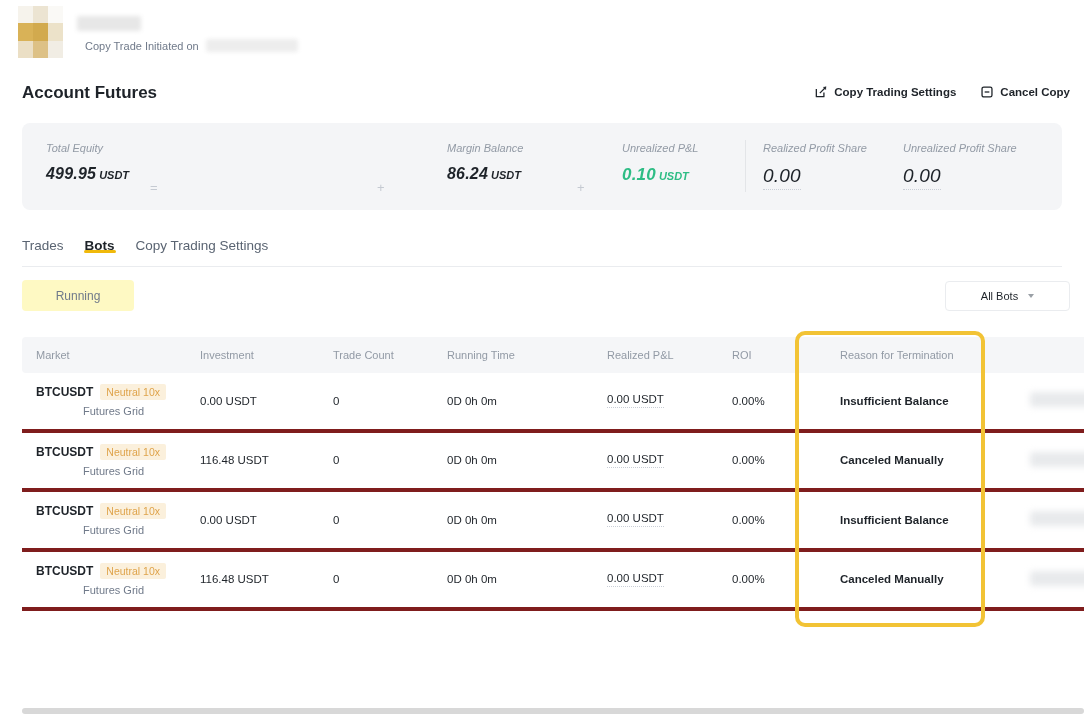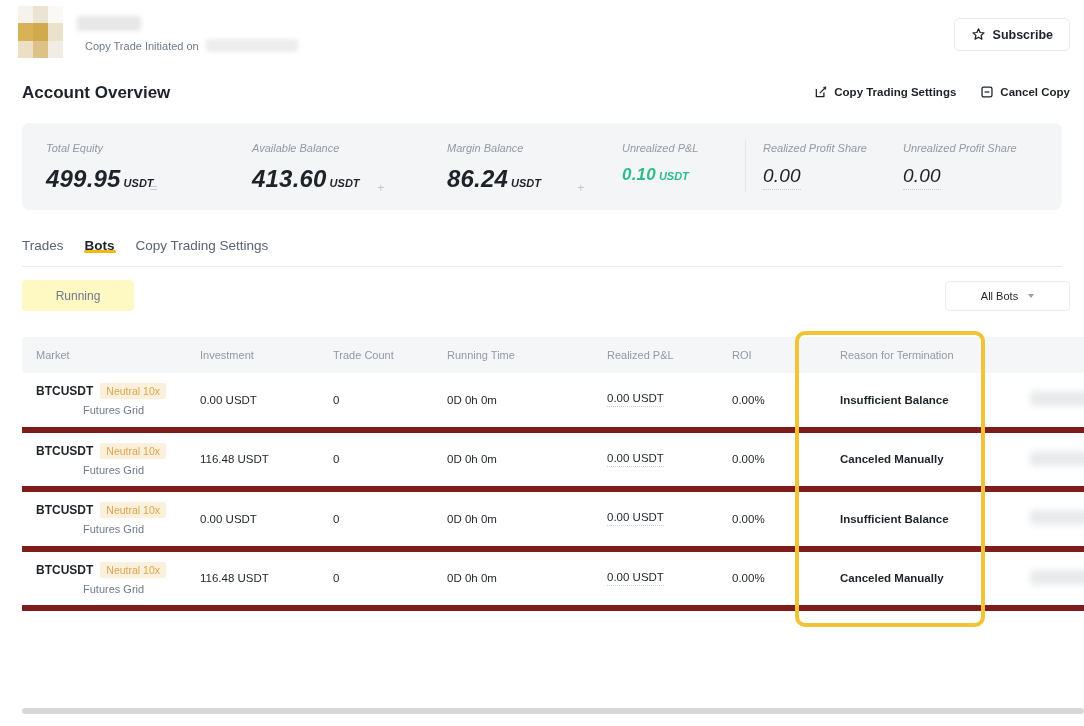--- a/index.html
+++ b/index.html
@@ -25,21 +25,21 @@
   
   .ov-title{position:absolute;left:22px;top:83px;margin:0;font-size:17px;font-weight:700;}
   .ov-actions{position:absolute;right:14px;top:85px;display:flex;gap:24px;}
   .ov-actions button{display:flex;align-items:center;gap:6px;background:none;border:none;padding:0;
     font-size:11.5px;font-weight:700;color:var(--text-primary);cursor:pointer;font-family:inherit;}
 
   
   .stats{position:absolute;left:22px;top:123px;width:1040px;height:87px;background:var(--panel-bg);border-radius:8px;}
   .stat{position:absolute;top:19px;font-style:italic;}
   .stat .lbl{font-size:11px;color:var(--text-secondary);margin-bottom:11px;}
-  .stat .num{font-size:24px;font-weight:700;letter-spacing:.2px;}
+  .stat .num{font-size:16px;font-weight:700;letter-spacing:.2px;}
   .stat .unit{font-size:11px;font-weight:700;margin-left:3px;}
   .stat.light .num{font-weight:400;font-size:19px;}
   .stat.green .num,.stat.green .unit{color:var(--positive-green);text-align:center;}
   .stat.green .num{font-size:17px;}
   .dotted-u{border-bottom:1px dotted #c9ced6;padding-bottom:2px;display:inline-block;}
   .op{position:absolute;top:57px;font-size:13px;color:#c5cad2;}
   .vdiv{position:absolute;left:723px;top:17px;width:1px;height:52px;background:#e3e5e8;}
 
   
   .tabs{position:absolute;left:22px;top:238px;display:flex;gap:21px;font-size:13.5px;color:#5a6472;}
@@ -56,21 +56,21 @@
   .pill.terminated{left:150px;width:144px;background:var(--active-pill-bg);color:var(--active-pill-text);font-weight:700;}
   .select{position:absolute;left:945px;top:281px;width:125px;height:30px;border:1px solid #eaecef;border-radius:4px;
     display:flex;align-items:center;justify-content:center;gap:10px;font-size:11px;cursor:pointer;background:#fff;text-align:center;}
   .caret{width:0;height:0;border-left:3.5px solid transparent;border-right:3.5px solid transparent;border-top:4px solid #9aa0a6;}
 
   
   .table{position:absolute;left:22px;top:337px;width:1062px;}
   .thead,.trow{display:grid;grid-template-columns:178px 133px 114px 160px 125px 108px 190px auto;align-items:center;}
   .thead{height:36px;background:#f5f6f8;border-radius:4px 0 0 4px;font-size:11px;color:var(--text-secondary);}
   .thead > div:first-child,.trow > div:first-child{padding-left:14px;}
-  .trow{height:59.5px;border-bottom:6px solid #7f1d1d;font-size:11.5px;font-weight:500;cursor:pointer;background:#fff;}
+  .trow{height:59.5px;border-bottom:4px solid #7f1d1d;font-size:11.5px;font-weight:500;cursor:pointer;background:#fff;}
   .pair-line{display:flex;align-items:center;gap:7px;margin-bottom:5px;}
   .pair{font-size:12px;font-weight:700;}
   .badge{background:var(--badge-bg);color:var(--badge-text);font-size:10.5px;font-weight:500;padding:2px 6px;border-radius:2px;}
   .ptype{font-size:11px;color:#707a8a;font-weight:400;margin-left:47px;}
   .reason-cell{font-weight:700;}
   .action-blur{display:inline-block;width:64px;height:15px;background:#e8eaec;border-radius:3px;filter:blur(3px);}
 
   
   .highlight-box{position:absolute;left:795px;top:331px;width:190px;height:296px;border:4px solid var(--highlight-border);
     border-radius:10px;pointer-events:none;}
@@ -94,30 +94,22 @@
     <span style="background:#ece2c9"></span>
     <span style="background:#ebdfc5"></span>
     <span style="background:#ddc186"></span>
     <span style="background:#f1ede4"></span>
   </div>
   <div class="name-blur"></div>
   <div class="initiated">
     <span>Copy Trade Initiated on</span>
     <span class="date-blur"></span>
   </div>
-  <button class="subscribe">
-    <span>
-      <svg class="icon-svg" width="15" height="15" viewBox="0 0 24 24" fill="none" stroke="#1E2329" stroke-width="2" stroke-linejoin="round">
-        <path d="M12 3l2.6 5.8 6.2.6-4.7 4.1 1.4 6.1L12 16.4 6.5 19.6l1.4-6.1L3.2 9.4l6.2-.6z"></path>
-      </svg>
-    </span>
-    <span>Subscribe</span>
-  </button>
-
-  <h1 class="ov-title">Account Overview</h1>
+
+  <h1 class="ov-title">Account Futures</h1>
   <div class="ov-actions">
     <button>
       <span>
         <svg class="icon-svg" width="14" height="14" viewBox="0 0 24 24" fill="none" stroke="#1E2329" stroke-width="2.2" stroke-linejoin="round">
           <path d="M4 7v13h13v-7"></path>
           <path d="M10 14L20.5 3.5l.01.01"></path>
           <path d="M16.5 3.5l4 4"></path>
         </svg>
       </span>
       <span>Copy Trading Settings</span>
@@ -132,24 +124,20 @@
       <span>Cancel Copy</span>
     </button>
   </div>
 
   <section class="stats">
     <div class="stat" style="left:24px">
       <div class="lbl">Total Equity</div>
       <div><span class="num">499.95</span><span class="unit">USDT</span></div>
     </div>
     <div class="op" style="left:128px">=</div>
-    <div class="stat" style="left:230px">
-      <div class="lbl">Available Balance</div>
-      <div><span class="num">413.60</span><span class="unit">USDT</span></div>
-    </div>
     <div class="op" style="left:355px">+</div>
     <div class="stat" style="left:425px">
       <div class="lbl">Margin Balance</div>
       <div><span class="num">86.24</span><span class="unit">USDT</span></div>
     </div>
     <div class="op" style="left:555px">+</div>
     <div class="stat green" style="left:600px">
       <div class="lbl">Unrealized P&amp;L</div>
       <div><span class="num">0.10</span><span class="unit">USDT</span></div>
     </div>

